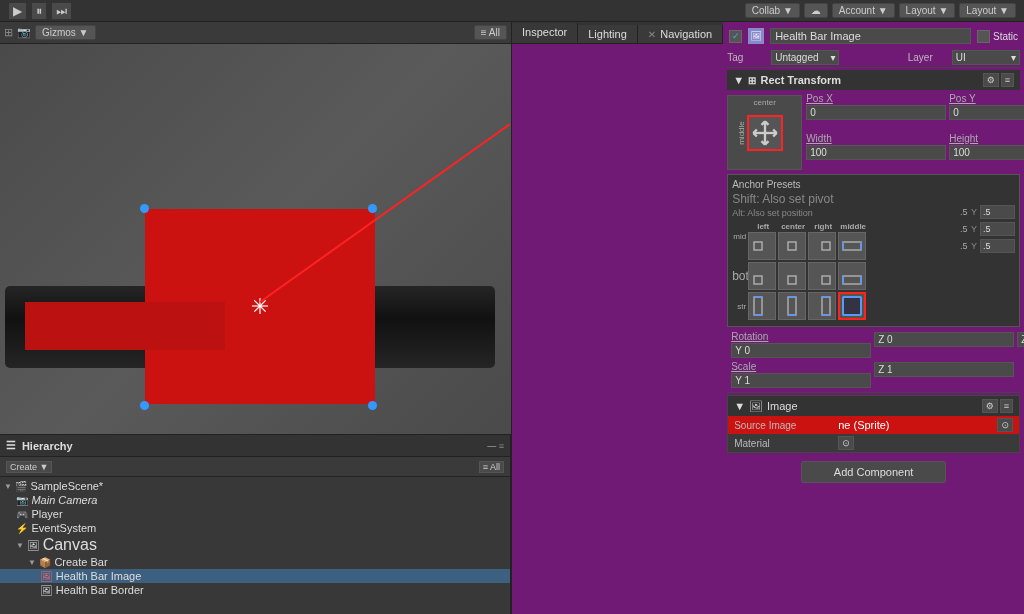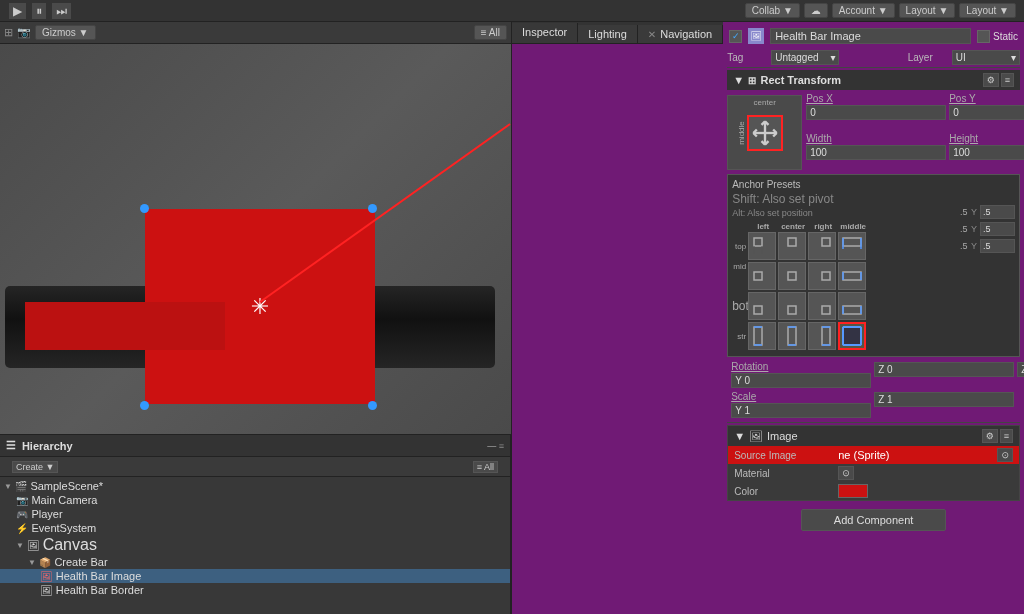--- a/index.html
+++ b/index.html
@@ -87,21 +87,21 @@
       font-size: 11px;
       font-weight: bold;
     }
 
     .panel-toolbar {
       height: 20px;
       background: #3a3a3a;
       border-bottom: 1px solid #222;
       display: flex;
       align-items: center;
-      padding: 0 12px;
+      padding: 0 6px;
       gap: 4px;
     }
 
     .hierarchy-content {
       padding: 2px 0;
       flex: 1;
       overflow: auto;
     }
 
     .hier-item {
@@ -411,21 +411,21 @@
         <div class="hierarchy-content">
 
           <div class="hier-item" style="padding-left:4px;">
             <span class="arrow">▼</span>
             <span style="font-size:10px;">🎬</span>
             <span style="font-size:11px;text-align:right;">SampleScene*</span>
           </div>
 
           <div class="hier-item" style="padding-left:16px;">
             <span style="font-size:10px;">📷</span>
-            <span style="font-size:11px;">Main Camera</span>
+            <span style="font-size:11px;font-style:italic;">Main Camera</span>
           </div>
 
           <div class="hier-item" style="padding-left:16px;">
             <span style="font-size:10px;">🎮</span>
             <span style="font-size:11px;">Player</span>
           </div>
 
           <div class="hier-item" style="padding-left:16px;">
             <span style="font-size:10px;">⚡</span>
             <span style="font-size:11px;">EventSystem</span>
@@ -569,47 +569,20 @@
         <div style="font-size:12px; color:#888; margin-bottom:2px;">Shift: Also set pivot</div>
         <div style="font-size:9px; color:#888; margin-bottom:4px;">Alt: Also set position</div>
 
         <div style="display:flex; margin-left:16px; gap:0; margin-bottom:1px;font-weight:bold;">
           <div style="font-size:8px; color:#aaa; width:30px; text-align:center;">left</div>
           <div style="font-size:8px; color:#aaa; width:30px; text-align:center;">center</div>
           <div style="font-size:8px; color:#aaa; width:30px; text-align:center;">right</div>
           <div style="font-size:8px; color:#aaa; width:30px; text-align:center;">middle</div>
         </div>
 
-        <div style="display:flex; align-items:center; gap:2px; margin-bottom:2px;">
-          <div style="font-size:8px; color:#aaa; width:14px; text-align:right;">top</div>
-          <div class="anchor-cell">
-            <svg viewBox="0 0 22 22" xmlns="http://www.w3.org/2000/svg">
-              <rect x="3" y="3" width="8" height="8" fill="none" stroke="#aaa" stroke-width="1.5"></rect>
-              <line x1="3" y1="11" x2="3" y2="19" stroke="#555" stroke-width="1"></line>
-              <line x1="11" y1="11" x2="11" y2="19" stroke="#555" stroke-width="1"></line>
-            </svg>
-          </div>
-          <div class="anchor-cell">
-            <svg viewBox="0 0 22 22" xmlns="http://www.w3.org/2000/svg">
-              <rect x="7" y="3" width="8" height="8" fill="none" stroke="#aaa" stroke-width="1.5"></rect>
-            </svg>
-          </div>
-          <div class="anchor-cell">
-            <svg viewBox="0 0 22 22" xmlns="http://www.w3.org/2000/svg">
-              <rect x="11" y="3" width="8" height="8" fill="none" stroke="#aaa" stroke-width="1.5"></rect>
-            </svg>
-          </div>
-          <div class="anchor-cell">
-            <svg viewBox="0 0 22 22" xmlns="http://www.w3.org/2000/svg">
-              <rect x="2" y="3" width="18" height="8" fill="none" stroke="#aaa" stroke-width="1.5"></rect>
-              <line x1="2" y1="3" x2="2" y2="14" stroke="#5599ff" stroke-width="1.5"></line>
-              <line x1="20" y1="3" x2="20" y2="14" stroke="#5599ff" stroke-width="1.5"></line>
-            </svg>
-          </div>
-        </div>
 
         <div style="display:flex; align-items:flex-start; gap:2px; margin-bottom:2px;">
           <div style="font-size:8px; color:#aaa; width:14px; text-align:right;">mid</div>
           <div class="anchor-cell">
             <svg viewBox="0 0 22 22" xmlns="http://www.w3.org/2000/svg">
               <rect x="3" y="7" width="8" height="8" fill="none" stroke="#aaa" stroke-width="1.5"></rect>
             </svg>
           </div>
           <div class="anchor-cell">
             <svg viewBox="0 0 22 22" xmlns="http://www.w3.org/2000/svg">
@@ -752,26 +725,20 @@
             <span style="color:#fff;">ne (Sprite)</span>
           </div>
           <button class="insp-right-btn">⊙</button>
         </div>
 
         <div class="comp-row">
           <span class="comp-label">Material</span>
           <button class="insp-right-btn">⊙</button>
         </div>
 
-        <div class="comp-row">
-          <span class="comp-label">Color</span>
-          <div class="color-field">
-            <div class="color-swatch red"></div>
-          </div>
-        </div>
       </div>
 
       <button class="add-comp-btn">Add Component</button>
 
     </div>
   </div>
 
 </div>
 
 </body></html>

